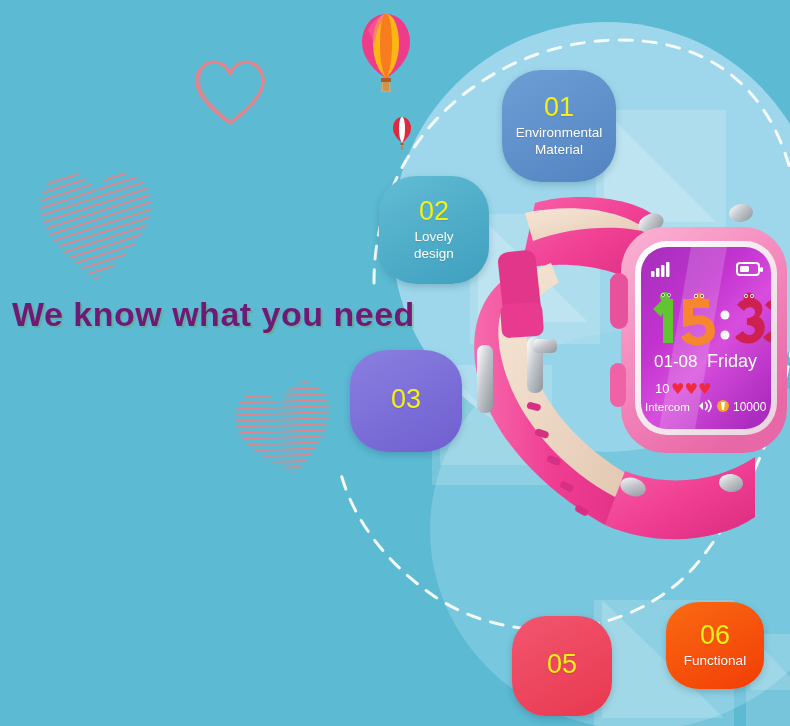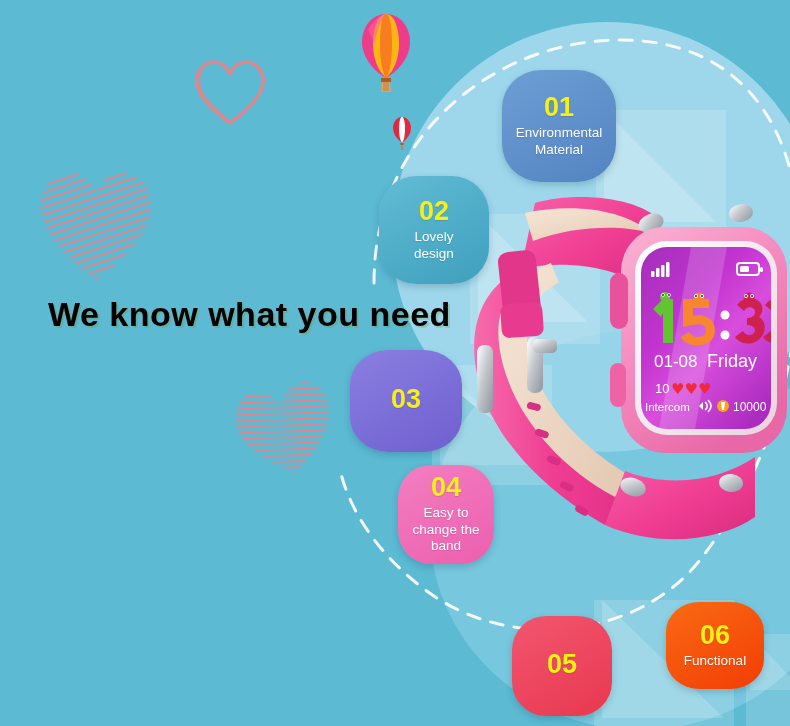--- a/index.html
+++ b/index.html
@@ -37,25 +37,24 @@
     left:0; top:0;
     width:790px; height:726px;
   }
 
   
   .headline {
     position:absolute;
     left:12px; top:295px;
     font-size:34px;
     font-weight:bold;
-    color:#000000;
+    color:#701a75;
     letter-spacing:.5px;
     text-shadow:2px 2px 0 rgba(120,150,60,.30);
     white-space:nowrap;
-    margin-left:36px;
   }
 
   
   .heart-art { position:absolute; }
 
   
   .balloon { position:absolute; }
 
   
   .badge {
@@ -65,21 +64,21 @@
     flex-direction:column;
     align-items:center;
     justify-content:center;
     text-align:center;
     color:#ffffff;
     box-shadow:0 3px 7px rgba(20,60,80,.22);
     z-index:30;
   }
   .badge .num {
     font-size:27px;
-    font-weight:bold;
+    font-weight:normal;
     color:#f5f016;
     line-height:1;
     margin-bottom:4px;
     text-shadow:0 1px 1px rgba(0,0,0,.12);
   }
   .badge .cap {
     font-size:13.5px;
     line-height:1.22;
     font-weight:400;
     padding:0 14px;
@@ -351,24 +350,20 @@
 
   <div class="badge" id="b2">
     <div class="num">02</div>
     <div class="cap">Lovely design</div>
   </div>
 
   <div class="badge" id="b3">
     <div class="num">03</div>
   </div>
 
-  <div class="badge" id="b4">
-    <div class="num">04</div>
-    <div class="cap">Easy to change the band</div>
-  </div>
 
   <div class="badge" id="b5">
     <div class="num">05</div>
   </div>
 
   <div class="badge" id="b6">
     <div class="num">06</div>
     <div class="cap">Functional</div>
   </div>
 

